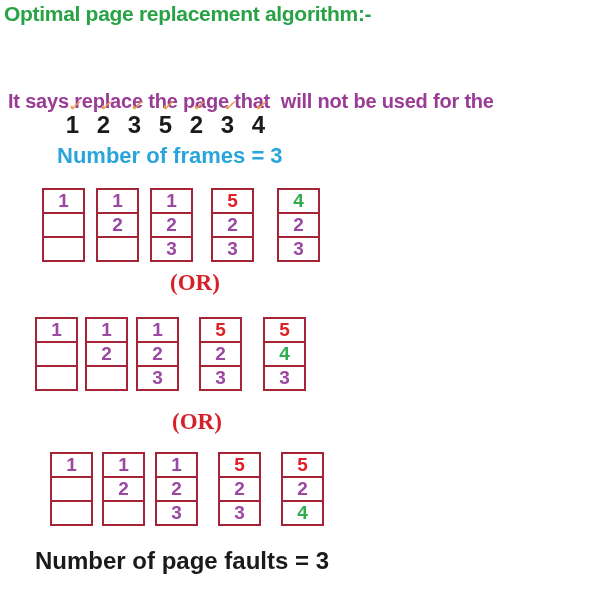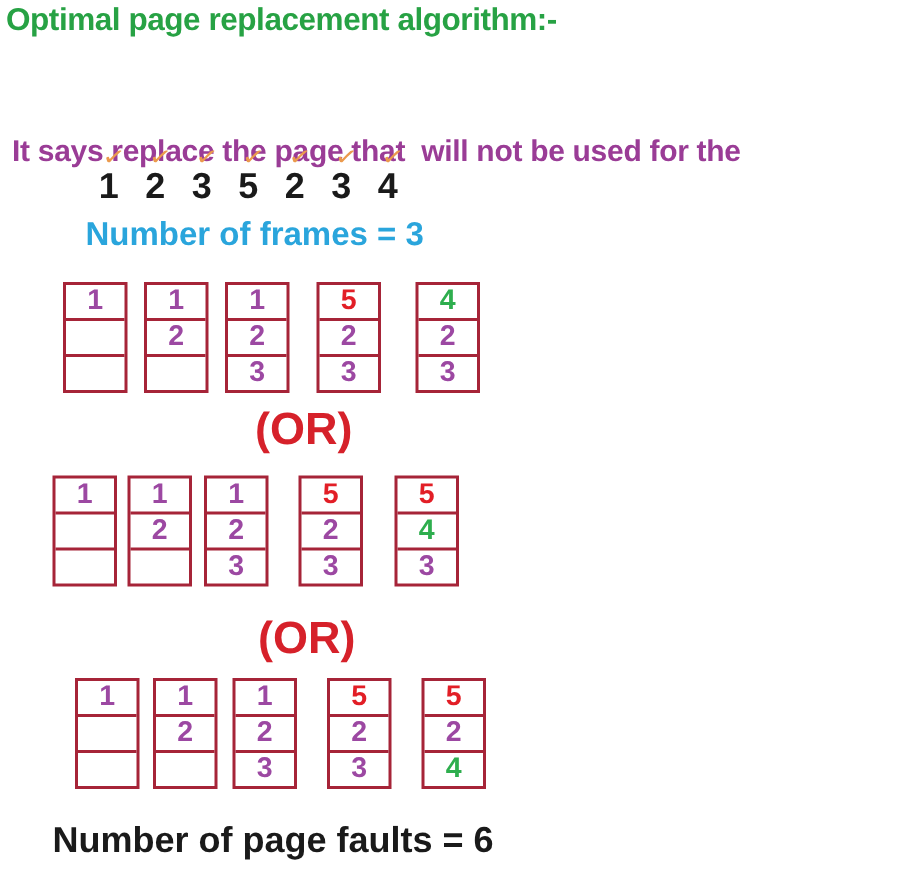--- a/index.html
+++ b/index.html
@@ -77,23 +77,24 @@
     font-size: 19px;
   }
   .frame-cell + .frame-cell {
     border-top: 2px solid var(--table-border, #a62438);
   }
   .frame-cell.purple { color: var(--number-purple, #9c48a2); }
   .frame-cell.red    { color: var(--fault-red, #e21e26); }
   .frame-cell.green  { color: var(--new-green, #2eae4e); }
   .or-label {
     position: absolute;
-    font-size: 30px;
+    font-size: 23px;
     color: var(--or-red, #d6212a);
     white-space: nowrap;
+    font-family: Liberation Serif, serif;
   }
   .or-1 { left: 170px; top: 270px; }
   .or-2 { left: 172px; top: 409px; }
   .faults-label {
     position: absolute;
     left: 35px; top: 547px;
     font-size: 24px;
     color: var(--black, #1a1a1a);
     white-space: nowrap;
   }
@@ -217,15 +218,15 @@
         <div class="frame-cell red">5</div>
         <div class="frame-cell purple">2</div>
         <div class="frame-cell green">4</div>
       </div>
     </div>
 
   <div class="or-label or-1">(OR)</div>
 
   <div class="or-label or-2">(OR)</div>
 
-  <div class="faults-label">Number of page faults = 6</div>
+  <div class="faults-label">Number of page faults = 3</div>
 
 </div>
 
 </body></html>

